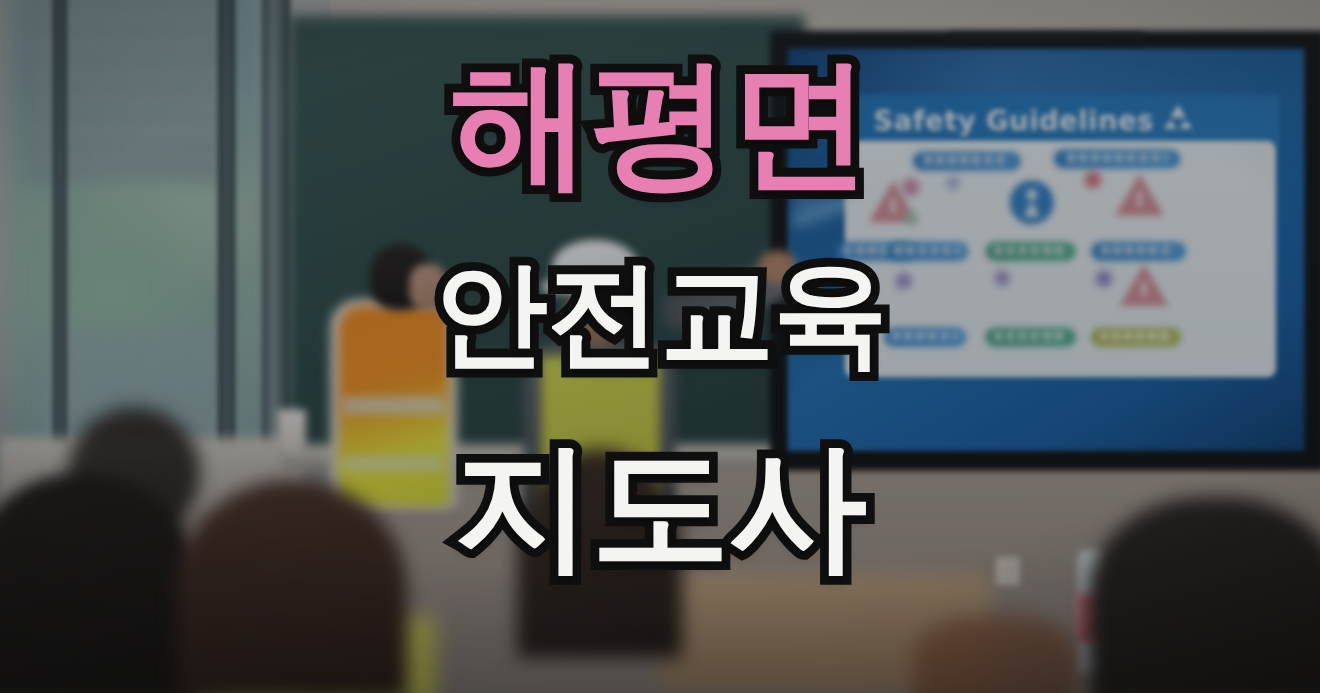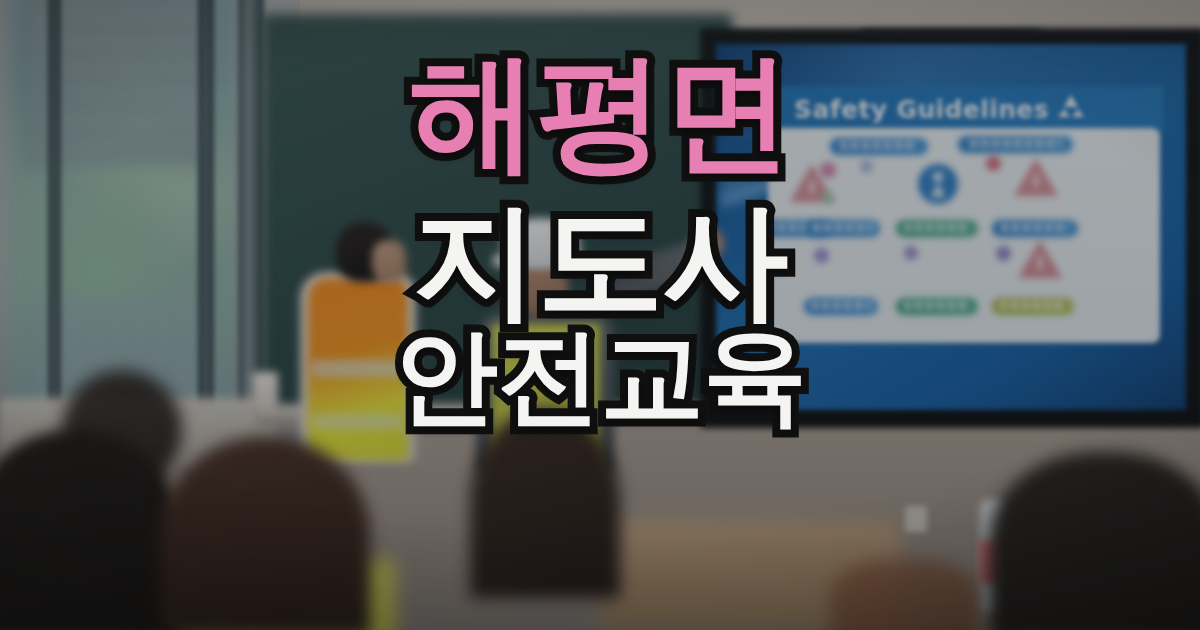--- a/index.html
+++ b/index.html
@@ -168,21 +168,21 @@
      background:linear-gradient(180deg,#f0ece5,#cfc9c0);filter:blur(4px);}
 
   
   .tone{position:absolute;inset:0;background:rgba(20,22,26,.34);}
   .vig{position:absolute;inset:0;
      background:radial-gradient(120% 90% at 50% 45%,rgba(0,0,0,0) 42%,rgba(0,0,0,.42) 100%);}
 
   
   .headline{position:absolute;inset:0;display:flex;flex-direction:column;
      align-items:center;justify-content:flex-start;padding-top:48px;
-     box-sizing:border-box;}
+     box-sizing:border-box;gap:36px;}
   .line{
      font-family:"Liberation Sans","DejaVu Sans",sans-serif;
      font-weight:700;line-height:1;letter-spacing:-1px;white-space:nowrap;
      -webkit-text-stroke:16px #101010;
      paint-order:stroke fill;
      text-shadow:0 3px 10px rgba(0,0,0,.45);
   }
   .l1{font-size:128px;color:#e87fb2;margin-bottom:22px;}
   .l2{font-size:104px;color:#f4f4f2;margin-bottom:24px;}
   .l3{font-size:126px;color:#f4f4f2;}
@@ -319,17 +319,17 @@
     <div class="a2"></div>
     <div class="a5-s"></div>
     <div class="a5"></div>
 
     <div class="tone"></div>
     <div class="vig"></div>
   </div>
 
   <div class="headline">
     <div class="line l1" style="color: rgb(232, 127, 178); -webkit-text-stroke-color: rgb(16, 16, 16);">해평면</div>
+    <div class="line l2" style="color: rgb(244, 244, 242); -webkit-text-stroke-color: rgb(16, 16, 16);">안전교육</div>
     <div class="line l3" style="color: rgb(244, 244, 242); -webkit-text-stroke-color: rgb(16, 16, 16);">지도사</div>
-    <div class="line l2" style="color: rgb(244, 244, 242); -webkit-text-stroke-color: rgb(16, 16, 16);">안전교육</div>
   </div>
 
 </div>
 
 </body></html>

